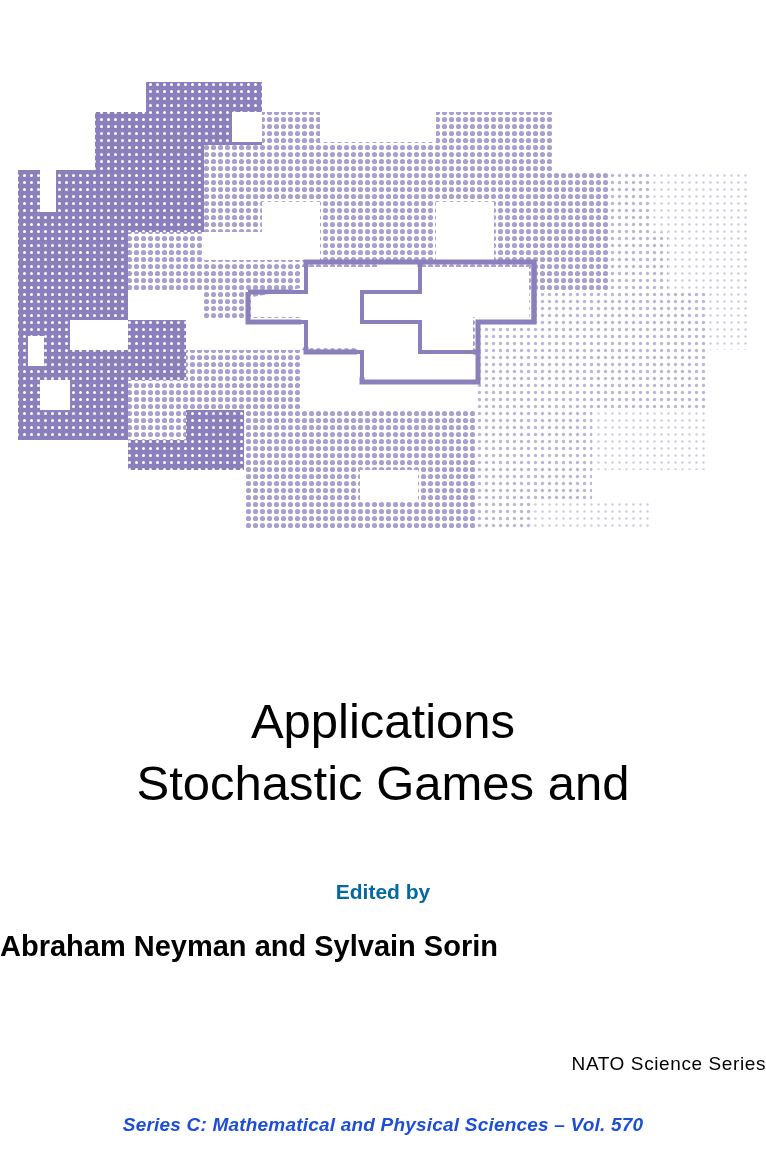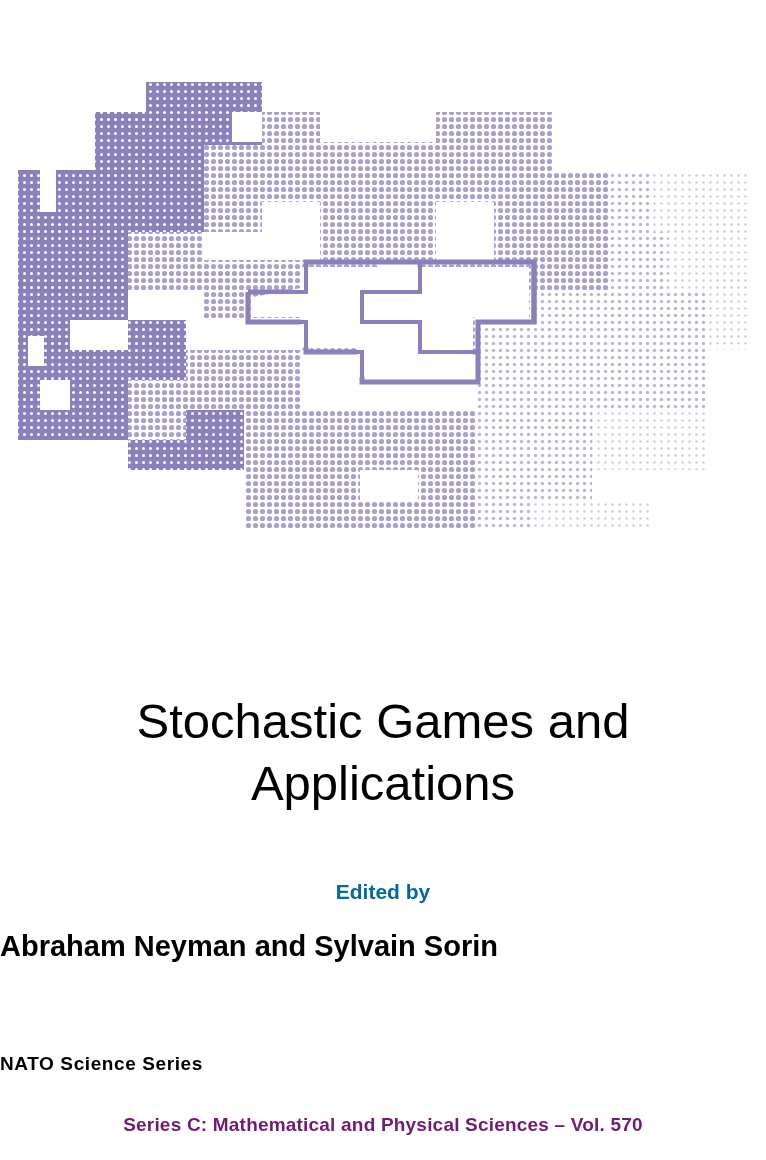--- a/index.html
+++ b/index.html
@@ -72,36 +72,37 @@
     font-weight: 700;
     color: #000000;
   }
 
   
   .series-name {
     position: absolute;
     left: 0;
     top: 1053px;
     width: 766px;
-    text-align: left;
+    text-align: right;
     font-size: 19px;
-    font-weight: 700;
+    font-weight: 400;
     letter-spacing: 0.6px;
     color: #000000;
   }
   .series-sub {
     position: absolute;
     left: 0;
     top: 1114px;
     width: 766px;
     text-align: center;
     font-size: 19px;
     font-weight: 700;
     letter-spacing: 0.2px;
-    color: #701a75;
+    color: #1d4ed8;
+    font-style: italic;
   }
 </style>
 </head>
 <body>
 
 <div class="cover">
 
   <div class="artwork">
     <svg width="766" height="470" viewBox="0 0 766 470" xmlns="http://www.w3.org/2000/svg">
       <defs>
@@ -205,22 +206,22 @@
         <path d="M253 237 L253 257 L301 257 L301 287 L357 287 L357 317 L473 317 L473 287 L415 287
                  L415 257 L357 257 L357 227 L415 227 L415 207 L301 207 L301 237 Z" fill="#ffffff" stroke="none"></path>
         <path d="M248 232 L306 232 L306 202 L420 202 L420 232 L362 232 L362 262 L420 262 L420 292
                  L478 292 L478 262 L534 262 L534 202" fill="none" stroke="#8b80bb" stroke-width="4"></path>
         <path d="M248 232 L248 262 L306 262 L306 292 L362 292 L362 322 L478 322 L478 292" fill="none" stroke="#8b80bb" stroke-width="4"></path>
       </g>
     </svg>
   </div>
 
   <div class="title-block">
+    <div class="title-line">Applications</div>
     <div class="title-line">Stochastic Games and</div>
-    <div class="title-line">Applications</div>
   </div>
 
   <div class="edited-by">Edited by</div>
 
   <div class="editors">Abraham Neyman and Sylvain Sorin</div>
 
   <div class="series-name">NATO Science Series</div>
   <div class="series-sub">Series C: Mathematical and Physical Sciences – Vol. 570</div>
 
 </div>

